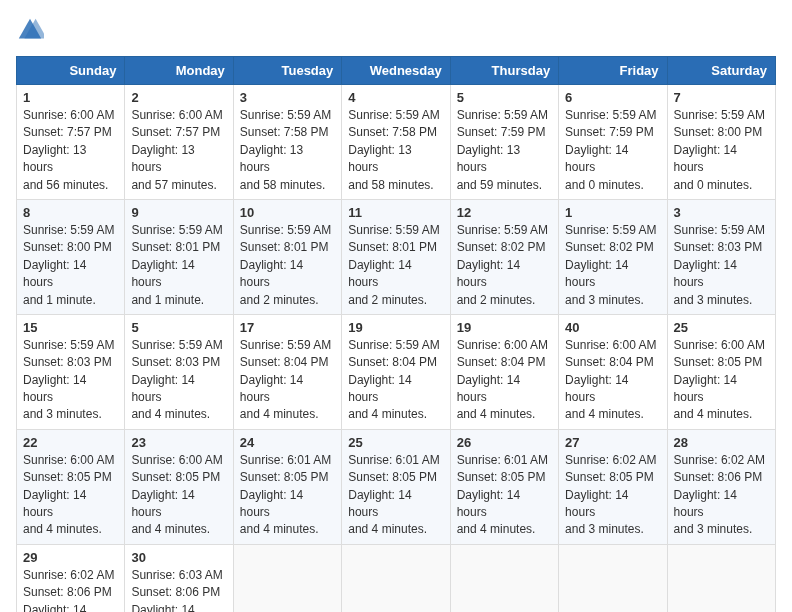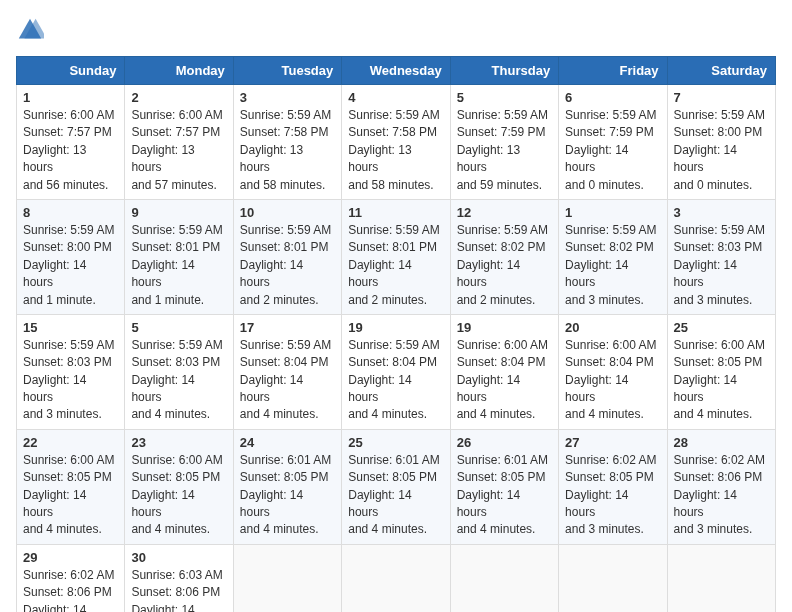--- a/index.html
+++ b/index.html
@@ -259,21 +259,21 @@
 and 4 minutes.</div>
         </td>
         <td>
           <span class="day-num">19</span>
           <div class="day-info" style="white-space: pre-line;">Sunrise: 6:00 AM
 Sunset: 8:04 PM
 Daylight: 14 hours
 and 4 minutes.</div>
         </td>
         <td>
-          <span class="day-num">20</span>
+          <span class="day-num">40</span>
           <div class="day-info" style="white-space: pre-line;">Sunrise: 6:00 AM
 Sunset: 8:04 PM
 Daylight: 14 hours
 and 4 minutes.</div>
         </td>
         <td>
           <span class="day-num">25</span>
           <div class="day-info" style="white-space: pre-line;">Sunrise: 6:00 AM
 Sunset: 8:05 PM
 Daylight: 14 hours

